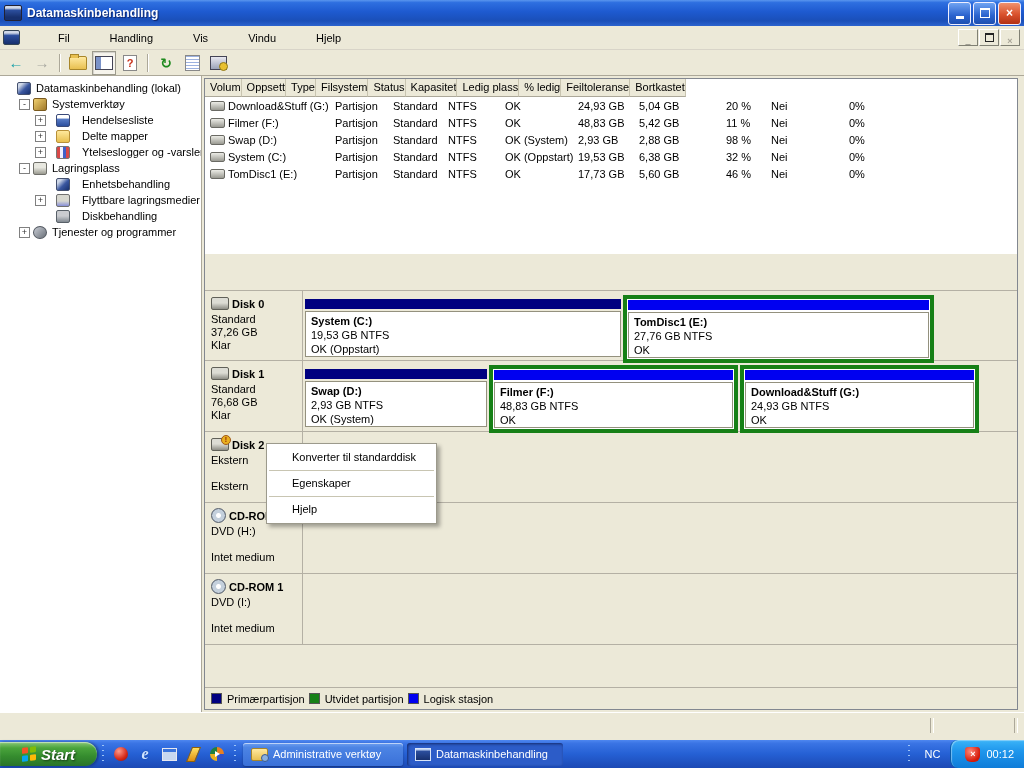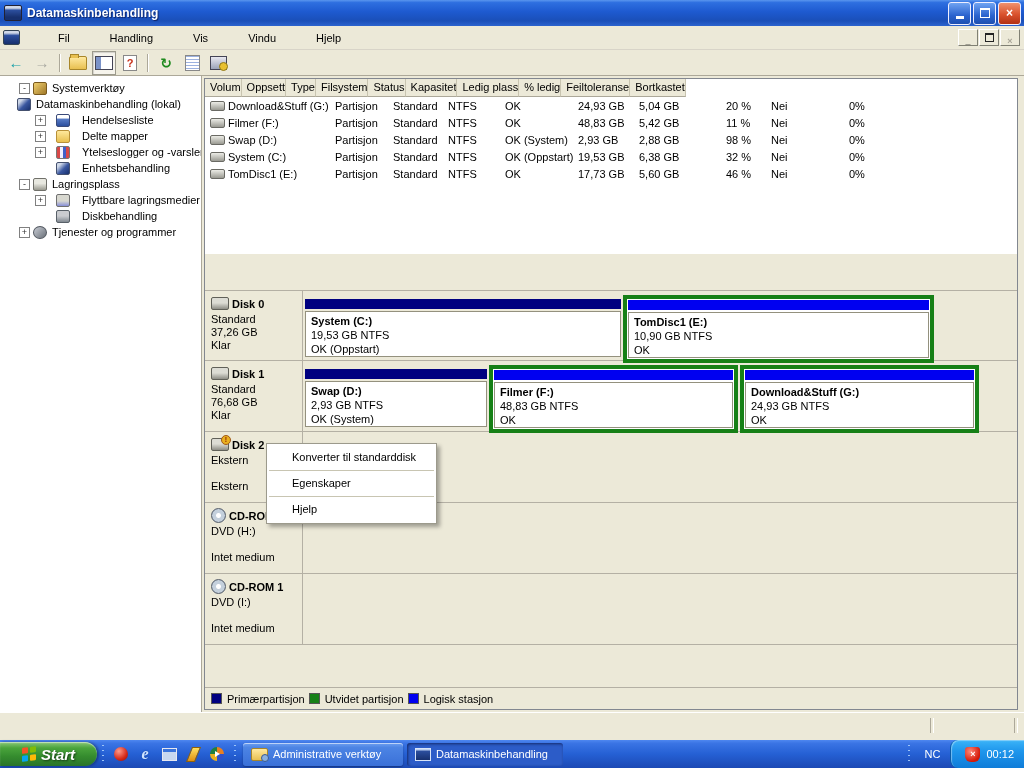--- a/index.html
+++ b/index.html
@@ -233,60 +233,60 @@
     <span class="tbtn">
         <span class="g-export"></span>
       </span>
     <span class="tbtn">
         <span class="g-snap"></span>
       </span>
   </div>
 
   <div class="tree">
 
+      <div class="tree-row k-l0">
+        <span class="expander k-none"></span>
+        <span class="ti k-computer"></span>
+        <span class="tree-label">Datamaskinbehandling (lokal)</span>
+      </div>
+
       <div class="tree-row k-l1">
         <span class="expander k-minus"></span>
         <span class="ti k-tools"></span>
         <span class="tree-label">Systemverktøy</span>
       </div>
 
-      <div class="tree-row k-l0">
-        <span class="expander k-none"></span>
-        <span class="ti k-computer"></span>
-        <span class="tree-label">Datamaskinbehandling (lokal)</span>
-      </div>
-
       <div class="tree-row k-l2">
         <span class="expander k-plus"></span>
         <span class="ti k-log"></span>
         <span class="tree-label">Hendelsesliste</span>
       </div>
 
       <div class="tree-row k-l2">
         <span class="expander k-plus"></span>
         <span class="ti k-folder"></span>
         <span class="tree-label">Delte mapper</span>
       </div>
 
       <div class="tree-row k-l2">
         <span class="expander k-plus"></span>
         <span class="ti k-perf"></span>
         <span class="tree-label">Ytelseslogger og -varsler</span>
       </div>
 
+      <div class="tree-row k-l1">
+        <span class="expander k-minus"></span>
+        <span class="ti k-storage"></span>
+        <span class="tree-label">Lagringsplass</span>
+      </div>
+
       <div class="tree-row k-l2">
         <span class="expander k-none"></span>
         <span class="ti k-device"></span>
         <span class="tree-label">Enhetsbehandling</span>
-      </div>
-
-      <div class="tree-row k-l1">
-        <span class="expander k-minus"></span>
-        <span class="ti k-storage"></span>
-        <span class="tree-label">Lagringsplass</span>
       </div>
 
       <div class="tree-row k-l2">
         <span class="expander k-plus"></span>
         <span class="ti k-removable"></span>
         <span class="tree-label">Flyttbare lagringsmedier</span>
       </div>
 
 
       <div class="tree-row k-l2">
@@ -430,21 +430,21 @@
               <b>System  (C:)</b>
               <div>19,53 GB NTFS</div>
               <div>OK (Oppstart)</div>
             </div>
           </div>
           <div class="lframe" style="width:311px">
             <div class="part">
               <div class="pbar blue"></div>
               <div class="pbody">
                 <b>TomDisc1  (E:)</b>
-                <div>10,90 GB NTFS</div>
+                <div>27,76 GB NTFS</div>
                 <div>OK</div>
               </div>
             </div>
           </div>
         </div>
       </div>
 
       <div class="band">
         <div class="dlabel">
           <div class="dl-top">

